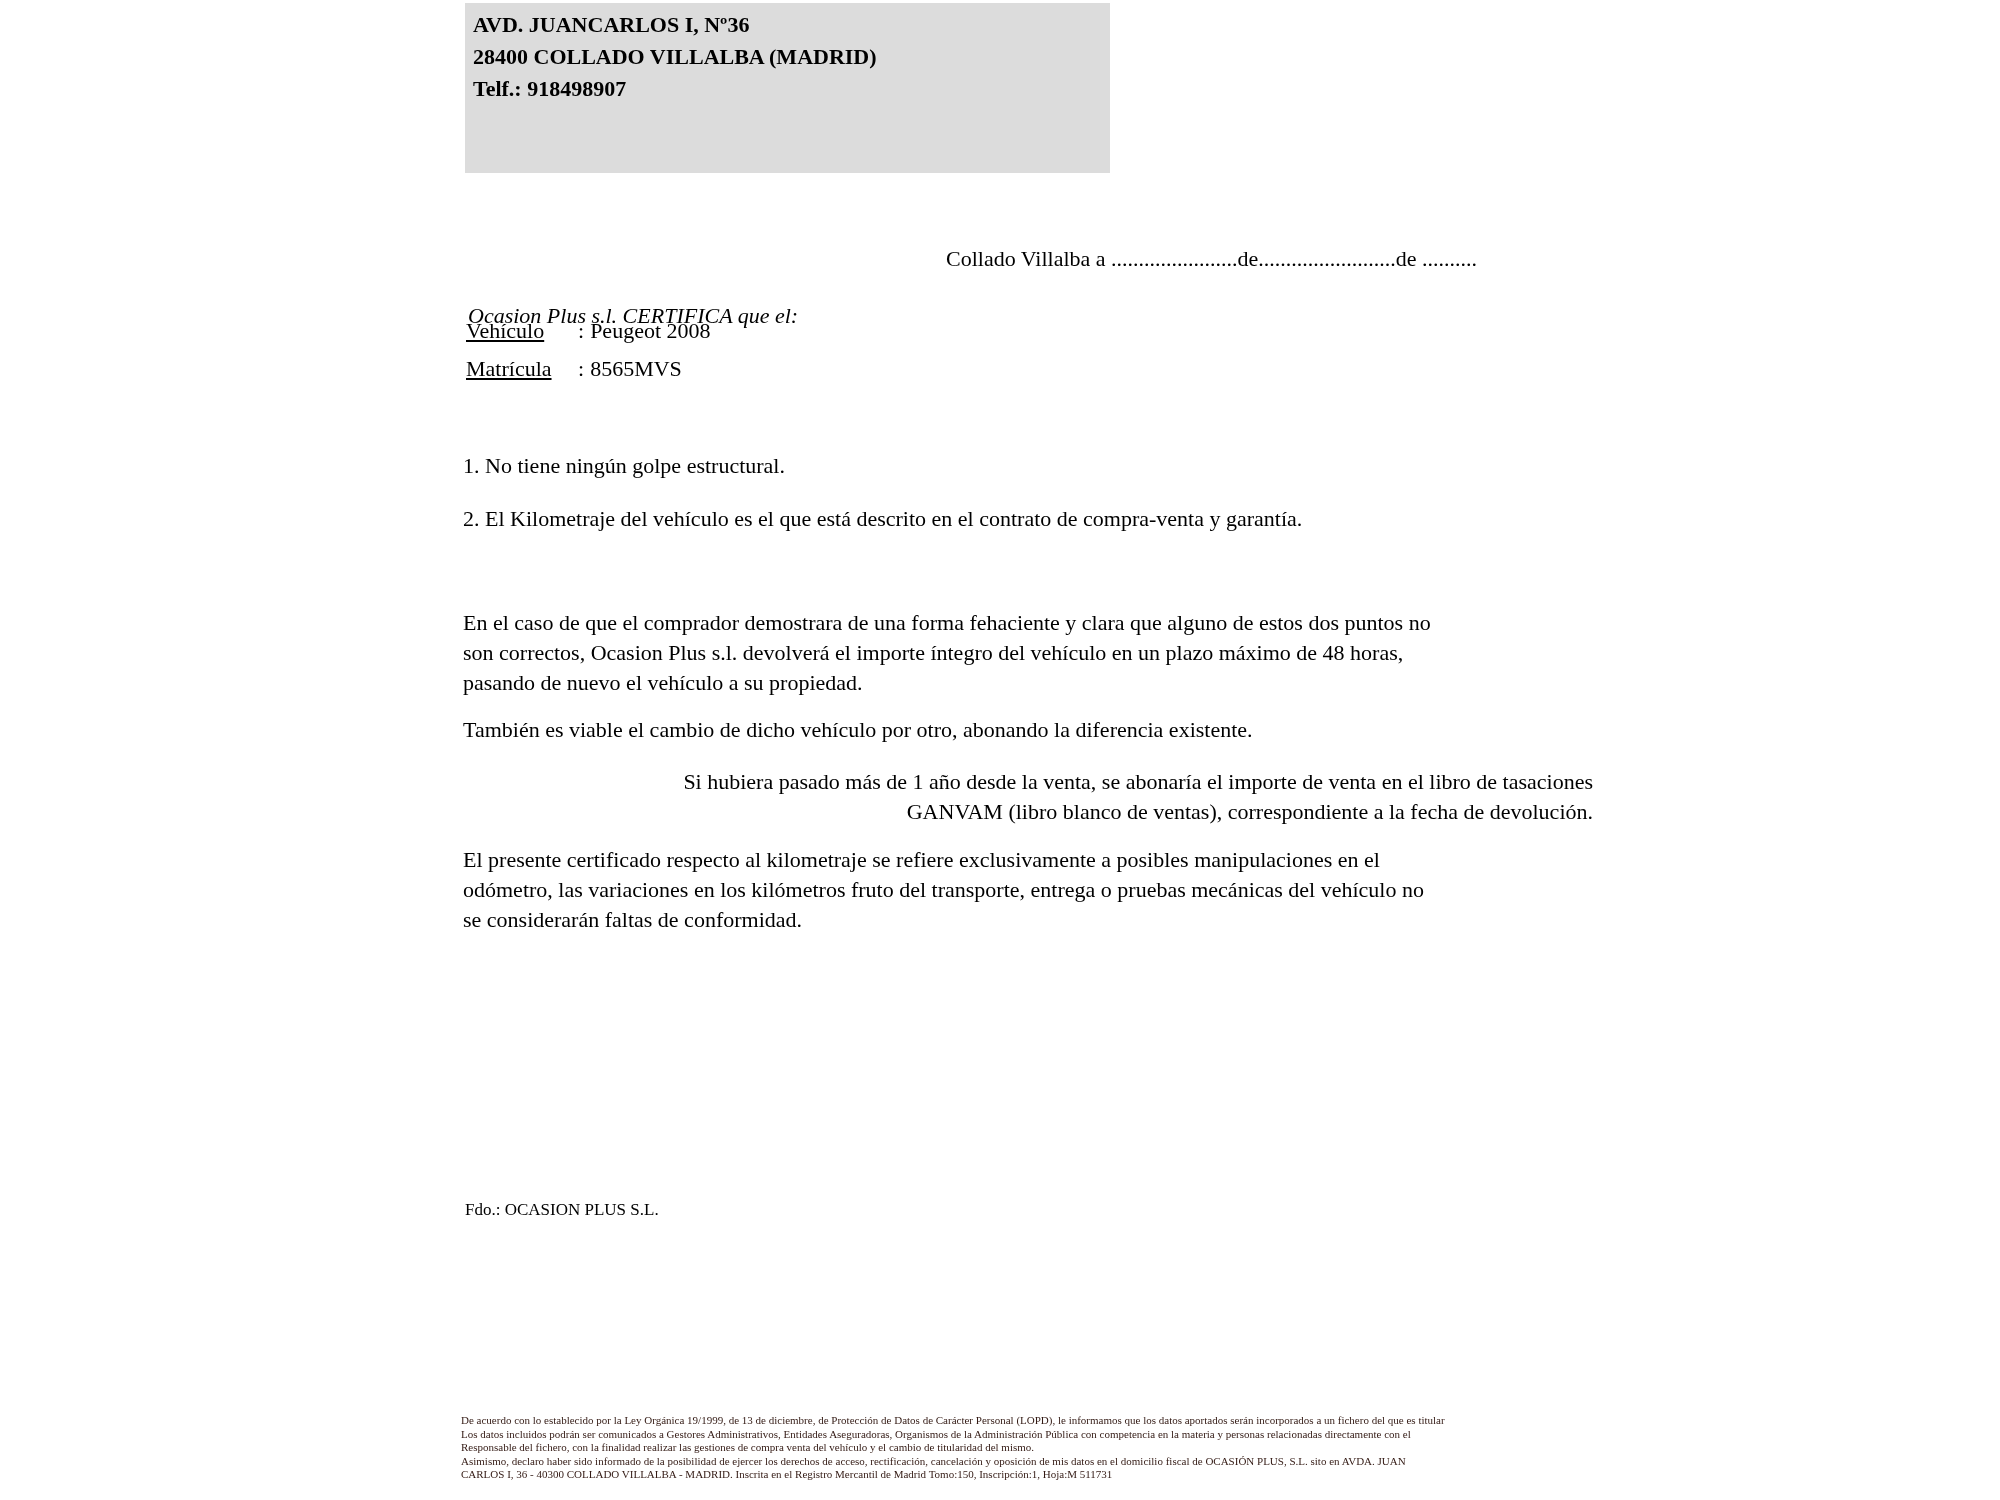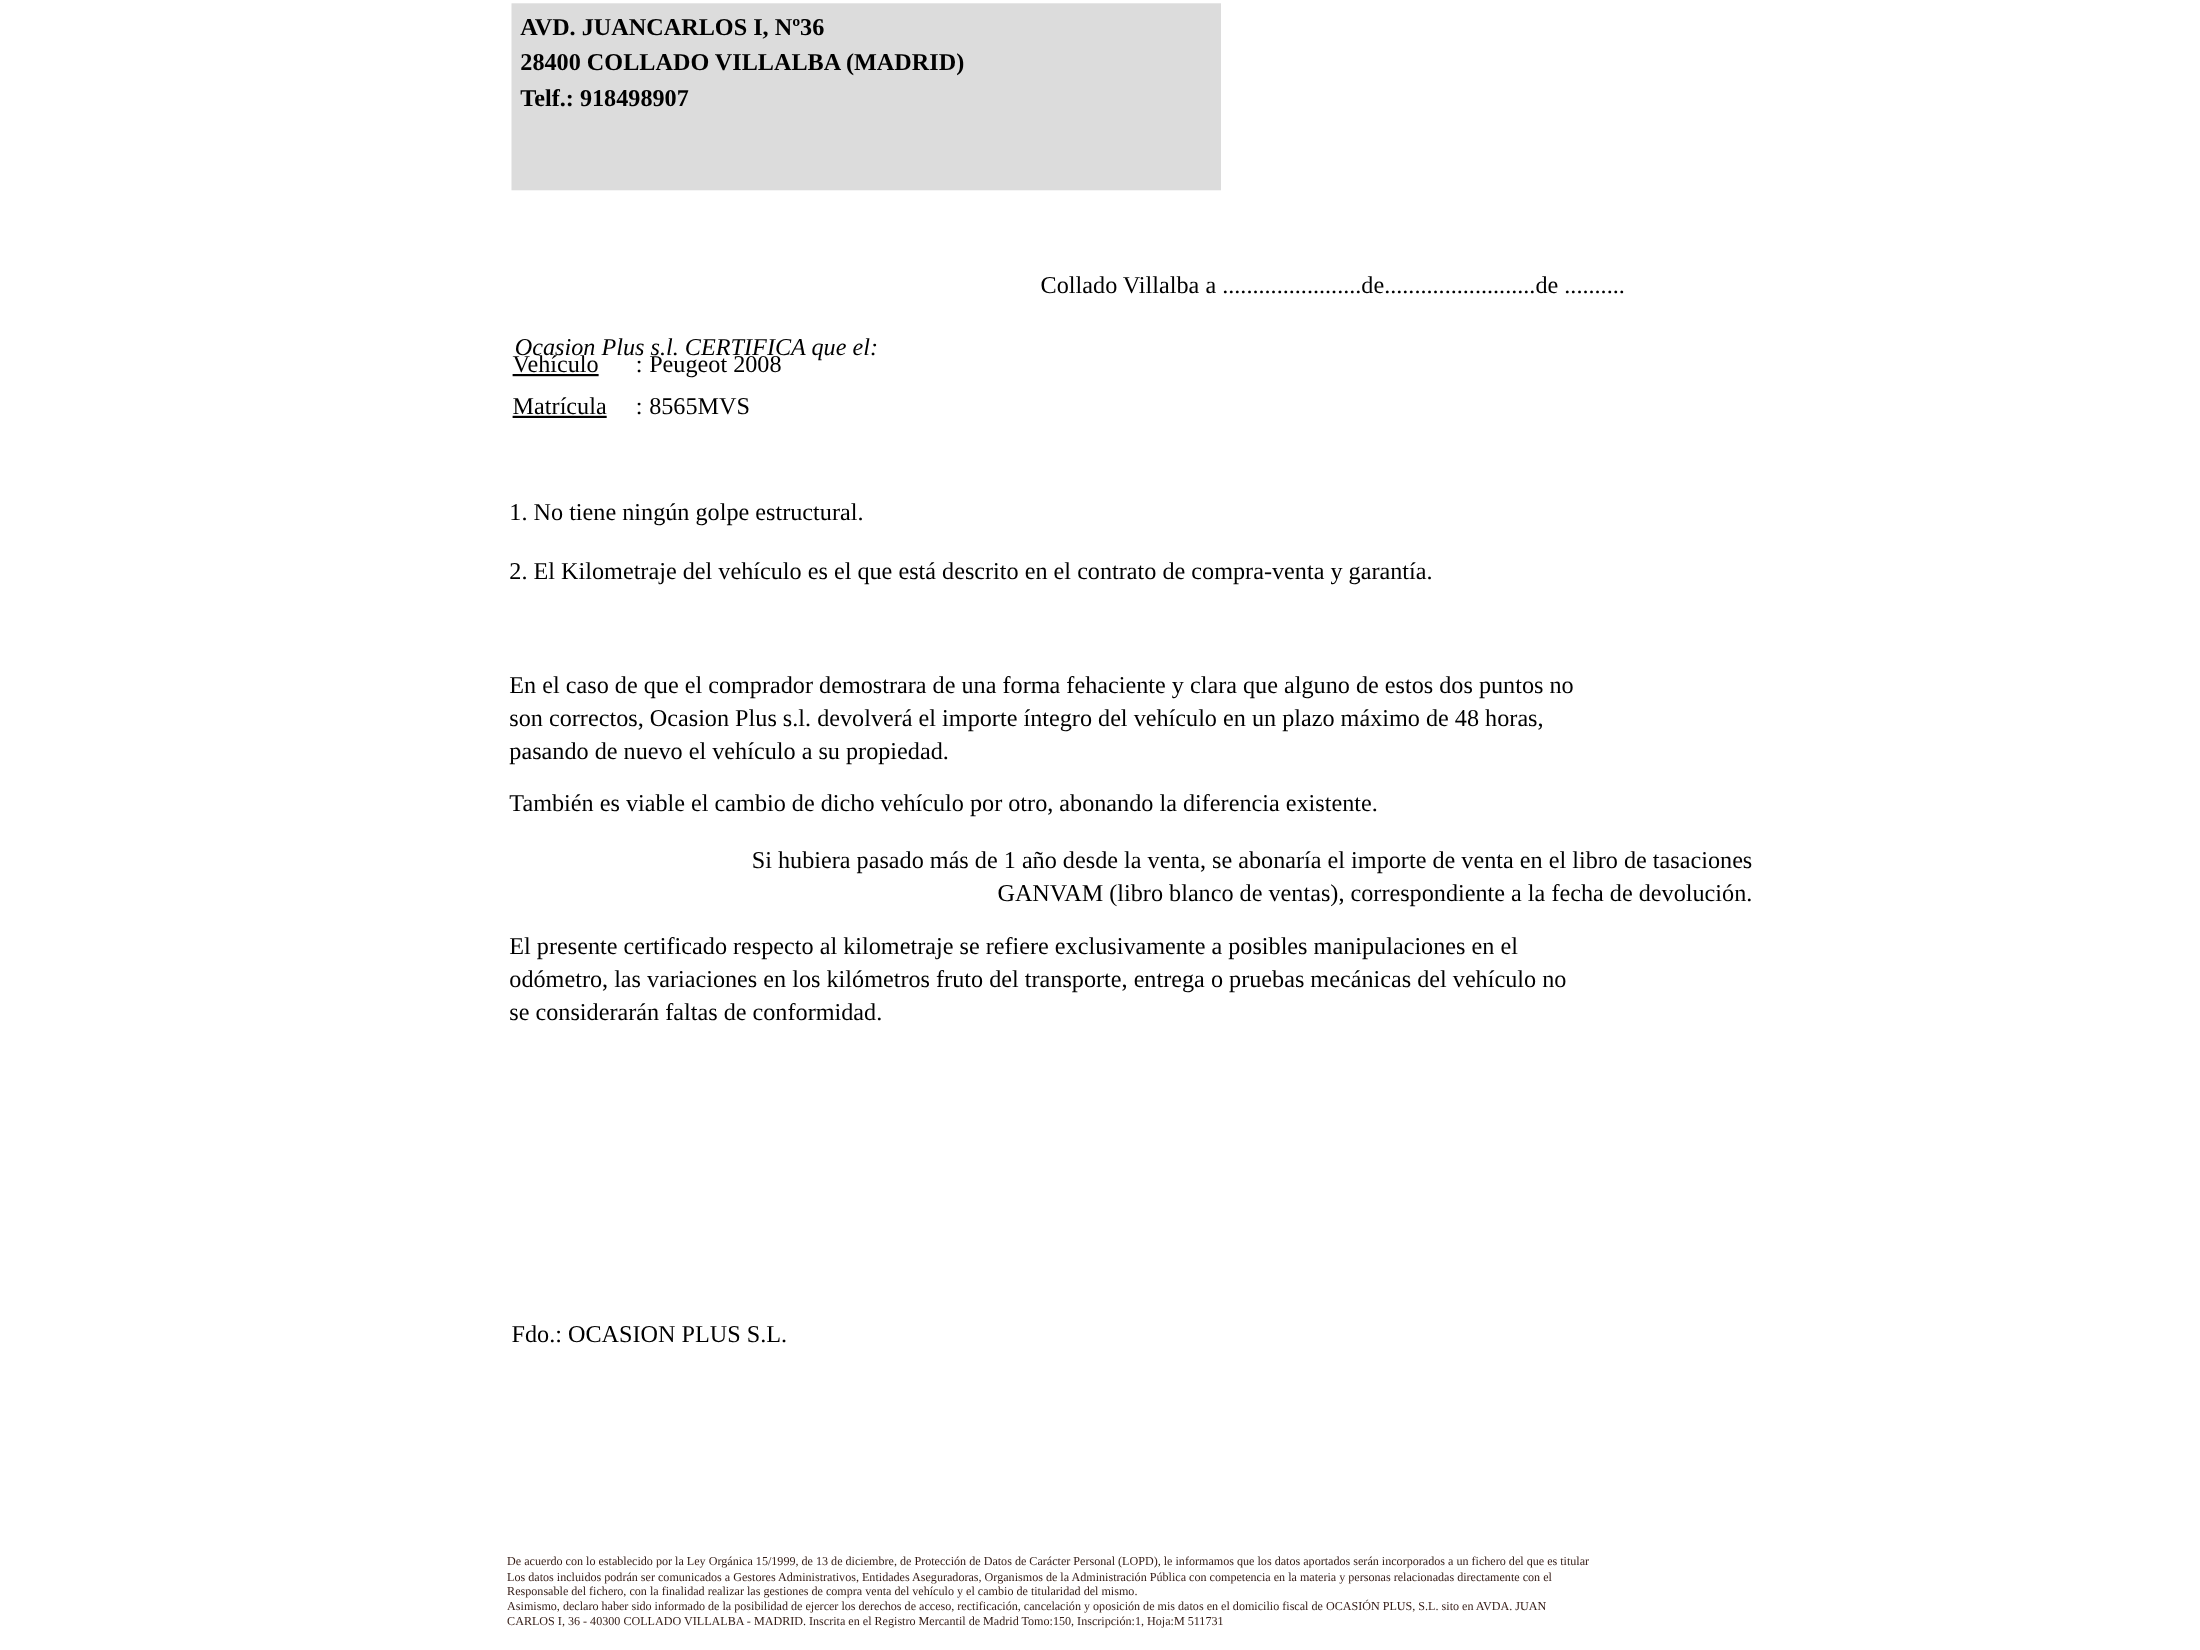--- a/index.html
+++ b/index.html
@@ -70,21 +70,21 @@
     left: 463px;
     width: 1130px;
     font-size: 22px;
     line-height: 30px;
     white-space: pre-line;
   }
 
   .signature {
     left: 465px;
     top: 1200px;
-    font-size: 22px;
+    font-size: 17px;
     white-space: nowrap;
   }
 
   .footer {
     left: 461px;
     top: 1414px;
     width: 1500px;
     color: #331a14;
   }
   .footer .f-line {
@@ -123,18 +123,18 @@
 <div class="abs para" style="top:715px;">También es viable el cambio de dicho vehículo por otro, abonando la diferencia existente.</div>
 <div class="abs para" style="top:767px;text-align:right;">Si hubiera pasado más de 1 año desde la venta, se abonaría el importe de venta en el libro de tasaciones
 GANVAM (libro blanco de ventas), correspondiente a la fecha de devolución.</div>
 <div class="abs para" style="top:845px;">El presente certificado respecto al kilometraje se refiere exclusivamente a posibles manipulaciones en el
 odómetro, las variaciones en los kilómetros fruto del transporte, entrega o pruebas mecánicas del vehículo no
 se considerarán faltas de conformidad.</div>
 
 <div class="abs signature">Fdo.: OCASION PLUS S.L.</div>
 
 <div class="abs footer">
-  <div class="f-line">De acuerdo con lo establecido por la Ley Orgánica 15/1999, de 13 de diciembre, de Protección de Datos de Carácter Personal (LOPD), le informamos que los datos aportados serán incorporados a un fichero del que es titular</div>
+  <div class="f-line">De acuerdo con lo establecido por la Ley Orgánica 19/1999, de 13 de diciembre, de Protección de Datos de Carácter Personal (LOPD), le informamos que los datos aportados serán incorporados a un fichero del que es titular</div>
   <div class="f-line">Los datos incluidos podrán ser comunicados a Gestores Administrativos, Entidades Aseguradoras, Organismos de la Administración Pública con competencia en la materia y personas relacionadas directamente con el</div>
   <div class="f-line">Responsable del fichero, con la finalidad realizar las gestiones de compra venta del vehículo y el cambio de titularidad del mismo.</div>
   <div class="f-line">Asimismo, declaro haber sido informado de la posibilidad de ejercer los derechos de acceso, rectificación, cancelación y oposición de mis datos en el domicilio fiscal de OCASIÓN PLUS, S.L. sito en AVDA. JUAN</div>
   <div class="f-line">CARLOS I, 36 - 40300 COLLADO VILLALBA - MADRID. Inscrita en el Registro Mercantil de Madrid Tomo:150, Inscripción:1, Hoja:M 511731</div>
 </div>
 
 </body></html>

